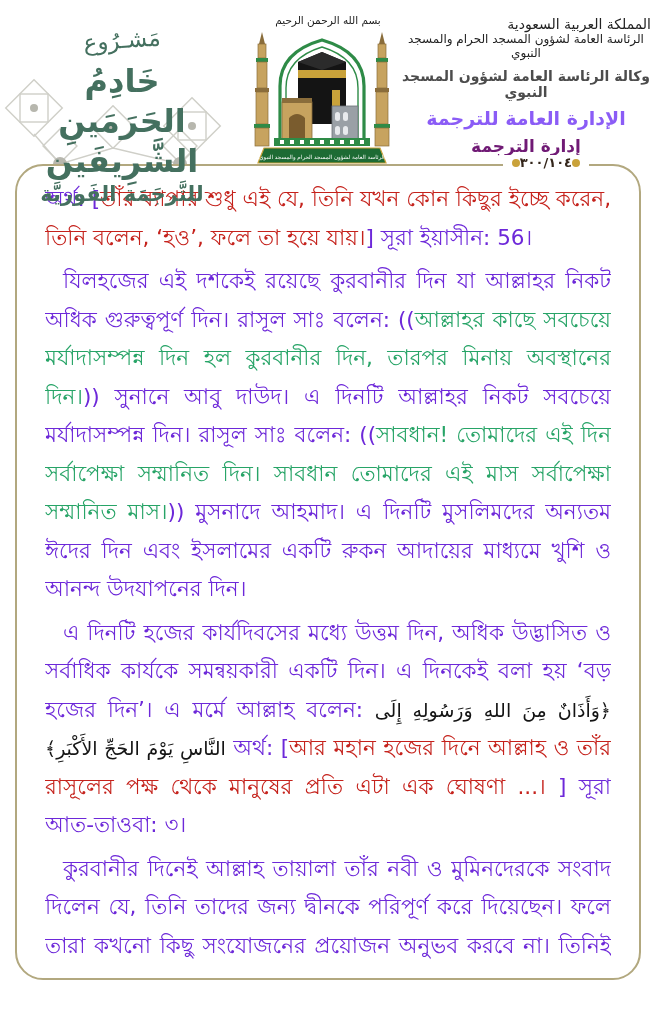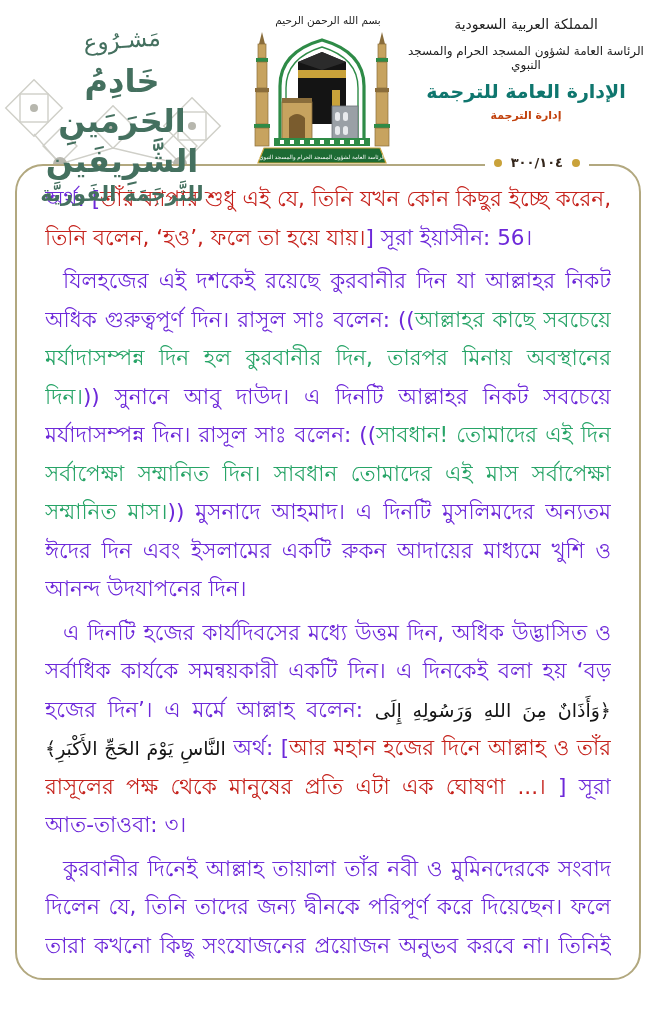--- a/index.html
+++ b/index.html
@@ -15,33 +15,33 @@
     text-align:center;color:#44705f;direction:rtl;line-height:1.25;
   }
   .left-callig .l1{font-size:23px;transform:rotate(-4deg);}
   .left-callig .l2{font-size:32px;font-weight:bold;margin-top:6px;}
   .left-callig .l3{font-size:21px;font-weight:bold;margin-top:0;}
   .logo-wrap{position:absolute;left:236px;top:6px;width:172px;height:158px;z-index:1;}
   .right-callig{
     position:absolute;right:10px;top:16px;width:250px;z-index:1;
     text-align:center;color:#222;direction:rtl;
   }
-  .right-callig .r1{font-size:14px;margin-bottom:12px;}
+  .right-callig .r1{font-size:14px;margin-bottom:0;text-align:right;}
   .right-callig .r2{font-size:12px;margin-bottom:8px;}
   .right-callig .r3{font-size:14px;font-weight:bold;color:#4c4c4c;margin-bottom:7px;}
-  .right-callig .r4{font-size:19px;font-weight:bold;color:#0f766e;margin-bottom:7px;}
-  .right-callig .r5{font-size:11px;font-weight:bold;color:#c2410c;}
+  .right-callig .r4{font-size:19px;font-weight:bold;color:#8b5cf6;margin-bottom:7px;}
+  .right-callig .r5{font-size:17px;font-weight:bold;color:#701a75;}
   
   .content-box{
     position:absolute;left:15px;top:164px;width:626px;height:816px;
     border:2.5px solid #b2a87f;border-radius:28px;background:#fff;box-sizing:border-box;
   }
   .doc-number{
     position:absolute;top:-11px;right:50px;background:#ffffff;padding:0 9px;
-    display:flex;align-items:center;gap:9px;z-index:2;
+    display:flex;align-items:center;gap:0;z-index:2;
   }
   .doc-number .num{font-size:13px;color:#33251a;font-weight:bold;letter-spacing:1px;direction:rtl;}
   .gold-dot{width:8px;height:8px;border-radius:50%;background:#c9a23a;display:inline-block;}
   
   .body-text{
     position:absolute;left:28px;right:28px;top:14px;bottom:10px;
     font-size:21.5px;line-height:38.5px;text-align:justify;color:#141414;
     overflow:hidden;
   }
   .para{margin:0 0 5px 0;}
@@ -155,20 +155,21 @@
         <g>
           <polygon points="28,142 144,142 150,157 22,157" fill="#1d6b34" stroke="#c9a23a" stroke-width="1.2"></polygon>
           <text x="86" y="152.5" font-size="5.6" text-anchor="middle" fill="#ffffff" direction="rtl">الرئاسة العامة لشؤون المسجد الحرام والمسجد النبوي</text>
         </g>
       </svg>
     </div>
 
     <div class="right-callig">
       <div class="r1">المملكة العربية السعودية</div>
       <div class="r2">الرئاسة العامة لشؤون المسجد الحرام والمسجد النبوي</div>
+      <div class="r3">وكالة الرئاسة العامة لشؤون المسجد النبوي</div>
       <div class="r4">الإدارة العامة للترجمة</div>
       <div class="r5">إدارة الترجمة</div>
     </div>
   </header>
 
   <div class="content-box">
     <div class="doc-number">
       <span class="gold-dot"></span>
       <span class="num">٣٠٠/١٠٤</span>
       <span class="gold-dot"></span>

